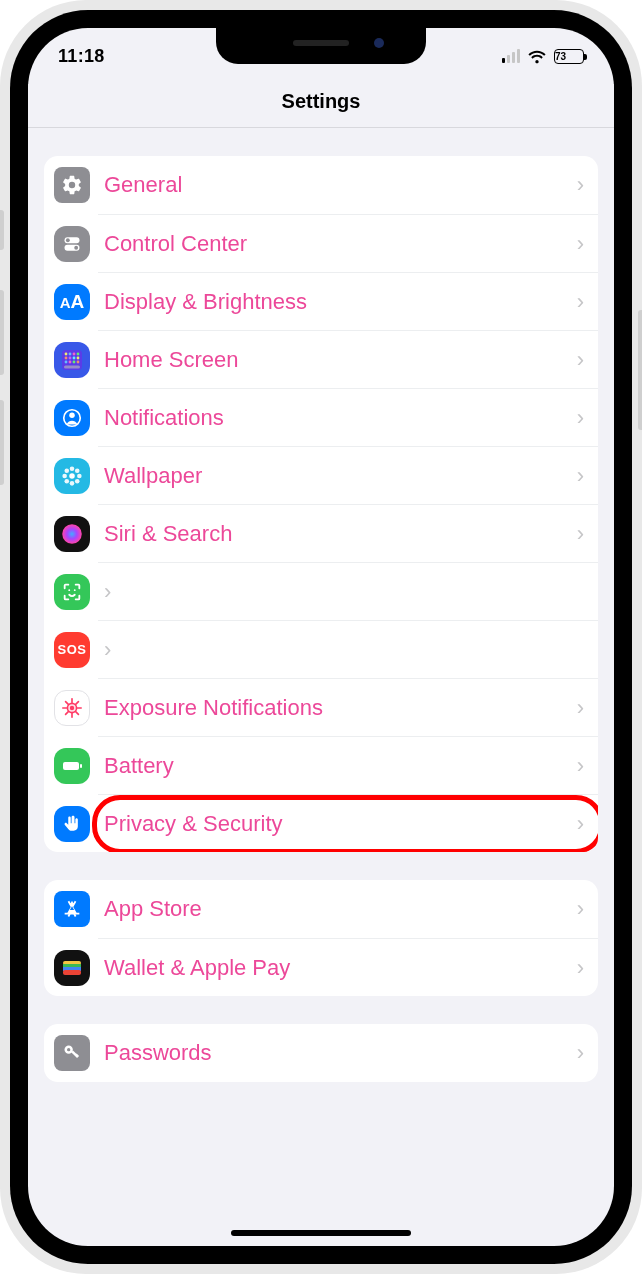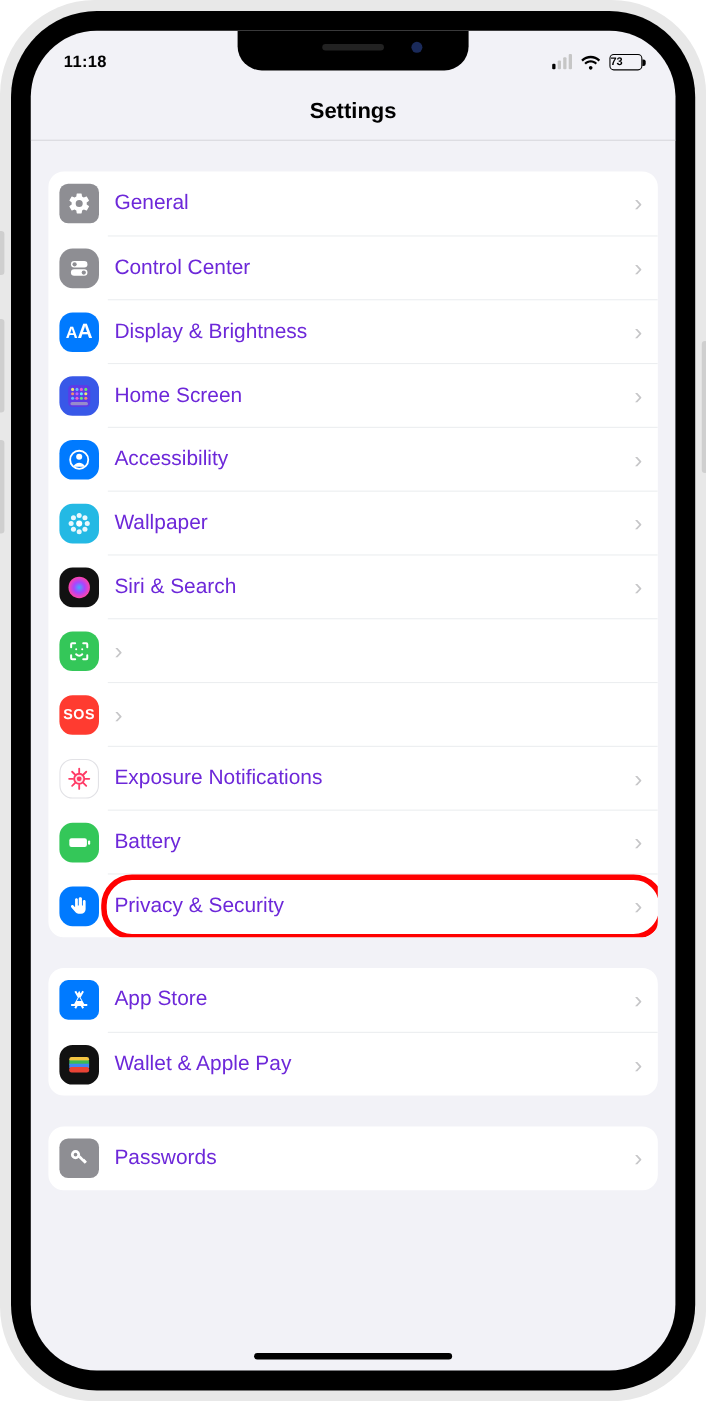--- a/index.html
+++ b/index.html
@@ -69,21 +69,21 @@
   }
   .status-bar {
     position: relative;
     height: 56px;
     display: flex;
     justify-content: space-between;
     align-items: center;
     padding: 0 30px;
     z-index: 5;
   }
-  .status-time { font-size: 15px; font-weight: 600; letter-spacing: 0.3px; }
+  .status-time { font-size: 18px; font-weight: 600; letter-spacing: 0.3px; }
   .status-right { display: flex; align-items: center; gap: 6px; }
   .cell-bars { display: flex; align-items: flex-end; gap: 2px; height: 14px; }
   .cell-bars span { width: 3px; background: #c6c6c6; border-radius: 1px; }
   .cell-bars span:nth-child(1){height:5px;background:#000;}
   .cell-bars span:nth-child(2){height:8px;}
   .cell-bars span:nth-child(3){height:11px;}
   .cell-bars span:nth-child(4){height:14px;}
   .battery {
     width: 30px; height: 15px;
     border: 1.5px solid #000; border-radius: 4px;
@@ -126,21 +126,21 @@
   .icon-box {
     width: 36px; height: 36px;
     border-radius: 8px;
     display: flex; align-items: center; justify-content: center;
     flex-shrink: 0;
     margin-right: 14px;
     color: #fff;
     font-size: 16px;
     font-weight: 600;
   }
-  .row-label { flex: 1; font-size: 19px; color: #6d28d9; }
+  .row-label { flex: 1; font-size: 22px; color: #ec4899; }
   .chevron { color: #c6c6c8; font-size: 22px; font-weight:300; }
   .highlight {
     position: absolute;
     border: 5px solid #ff0000;
     border-radius: 28px;
     pointer-events: none;
     z-index: 15;
   }
   .home-indicator {
     position: absolute;
@@ -251,21 +251,21 @@
               <div class="chevron">›</div>
             </div>
             <div class="row">
               <div class="icon-box bg-blue">
                 <svg viewBox="0 0 24 24" width="22" height="22" fill="none" stroke="#fff" stroke-width="1.8">
                   <circle cx="12" cy="12" r="9"></circle>
                   <circle cx="12" cy="9" r="3" fill="#fff" stroke="none"></circle>
                   <path d="M6 19c1.2-3 4-4 6-4s4.8 1 6 4" fill="#fff" stroke="none"></path>
                 </svg>
               </div>
-              <div class="row-label">Accessibility</div>
+              <div class="row-label">Notifications</div>
               <div class="chevron">›</div>
             </div>
             <div class="row">
               <div class="icon-box bg-cyan">
                 <svg viewBox="0 0 24 24" width="22" height="22" fill="#fff">
                   <circle cx="12" cy="12" r="3"></circle>
                   <g opacity=".9">
                     <circle cx="12" cy="4" r="2.5"></circle>
                     <circle cx="12" cy="20" r="2.5"></circle>
                     <circle cx="4" cy="12" r="2.5"></circle>

